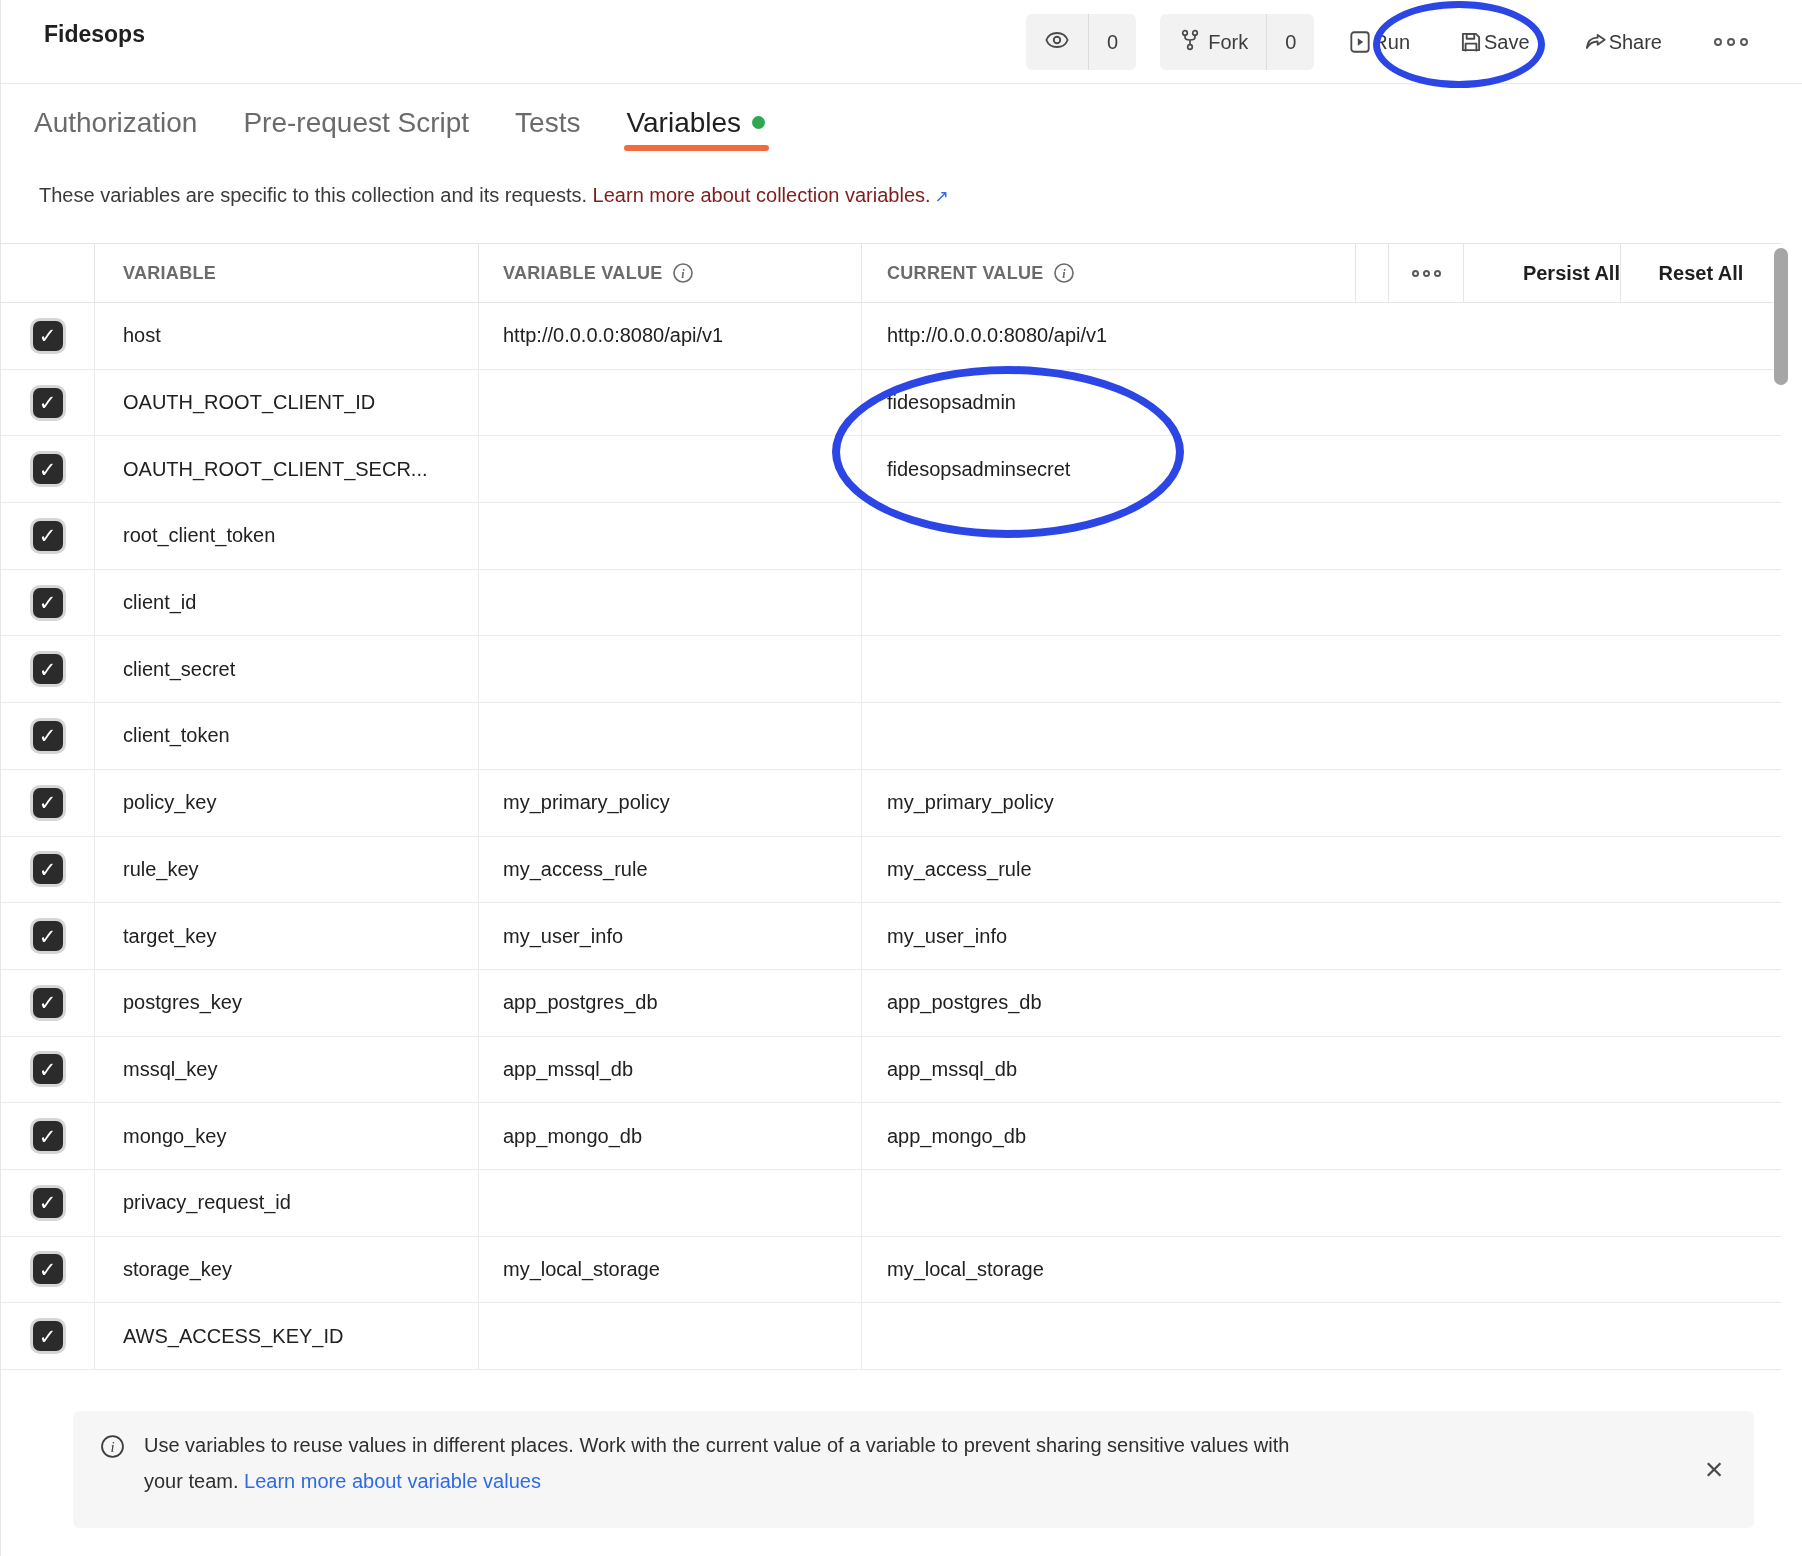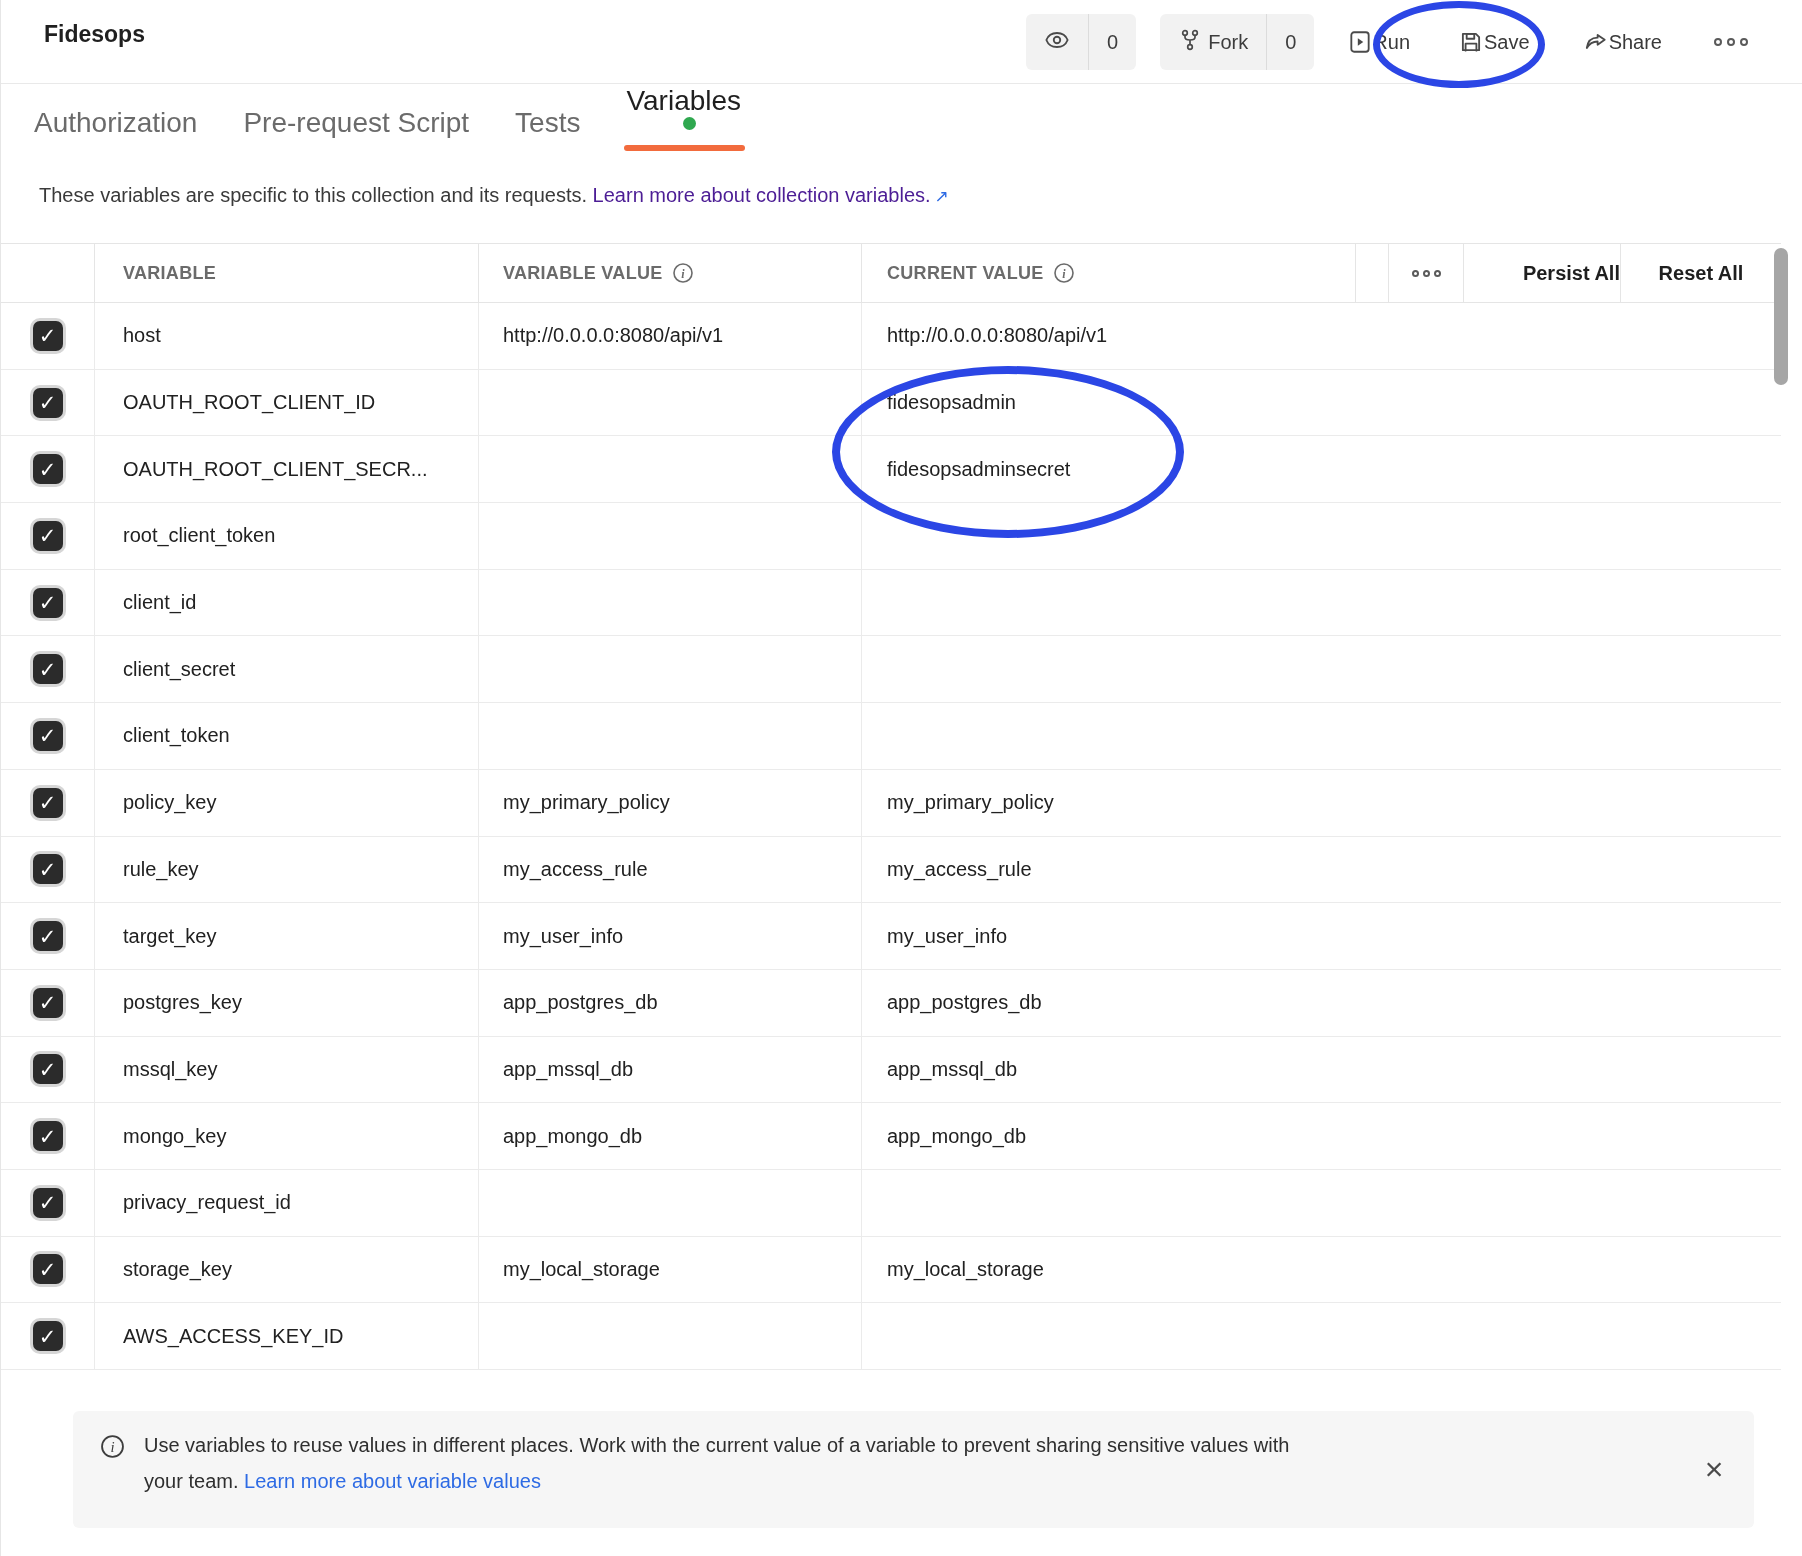--- a/index.html
+++ b/index.html
@@ -18,27 +18,27 @@
   .text-btn { display:flex; align-items:center; cursor:pointer; font-size:20px; color:#3a3a3a; }
   .text-btn svg { display:block; }
   .m24{margin-left:24px;} .m33{margin-left:33px;} .m48{margin-left:48px;} .m53{margin-left:53px;text-align:center;} .m52{margin-left:52px;}
   .more-dots { display:flex; gap:5px; cursor:pointer; }
   .more-dots i { width:8px; height:8px; border:2px solid #5a5a5a; border-radius:50%; display:block; }
 
   
   .tab-bar { position:absolute; top:85px; left:0; width:100%; height:75px; display:flex; align-items:center; padding-left:33px; }
   .tab { font-size:28px; color:#6b6b6b; cursor:pointer; position:relative; height:75px; display:flex; align-items:center; }
   .tab + .tab { margin-left:46px; }
-  .tab.active { color:#1f1f1f;flex-direction:column; }
+  .tab.active { color:#1f1f1f; }
   .tab.active .underline { position:absolute; left:-2px; right:-4px; bottom:9px; height:6px; border-radius:3px; background:#f26b3d; }
   .tab-dot { width:13px; height:13px; border-radius:50%; background:#2fa84f; margin-left:11px; }
 
   
   .description { position:absolute; left:38px; top:184px; font-size:20px; color:#3a3a3a; }
-  .description a { color:#4c1d95; text-decoration:none; cursor:pointer; }
+  .description a { color:#7f1d1d; text-decoration:none; cursor:pointer; }
   .ext-arrow { font-size:17px; color:#2e6be4; margin-left:4px; }
 
   
   .vtable { position:absolute; top:243px; left:0; width:1780px; }
   .vt-head { display:flex; height:60px; border-top:1px solid #e5e5e5; border-bottom:1px solid #e5e5e5; align-items:center; }
   .vt-head .hc { height:100%; display:flex; align-items:center; border-right:1px solid #e5e5e5; font-size:18px; font-weight:700; color:#6b6b6b; letter-spacing:.3px; }
   .hc.c0{width:94px;} .hc.c1{width:384px; padding-left:28px;} .hc.c2{width:383px; padding-left:24px;} .hc.c3{width:494px; padding-left:25px;} .hc.c4{width:33px;} .hc.c5{width:75px; justify-content:center;} .hc.c6{width:157px; justify-content:flex-end;} .hc.c7{width:160px; justify-content:center; border-right:none;}
   .hc.c6,.hc.c7 { font-size:20px; font-weight:700; color:#1f1f1f; letter-spacing:0; cursor:pointer; }
   .info-i { margin-left:9px; display:inline-flex; cursor:pointer; }
   .vt-row { display:flex; height:66.7px; border-bottom:1px solid #ebebeb; align-items:center; }

